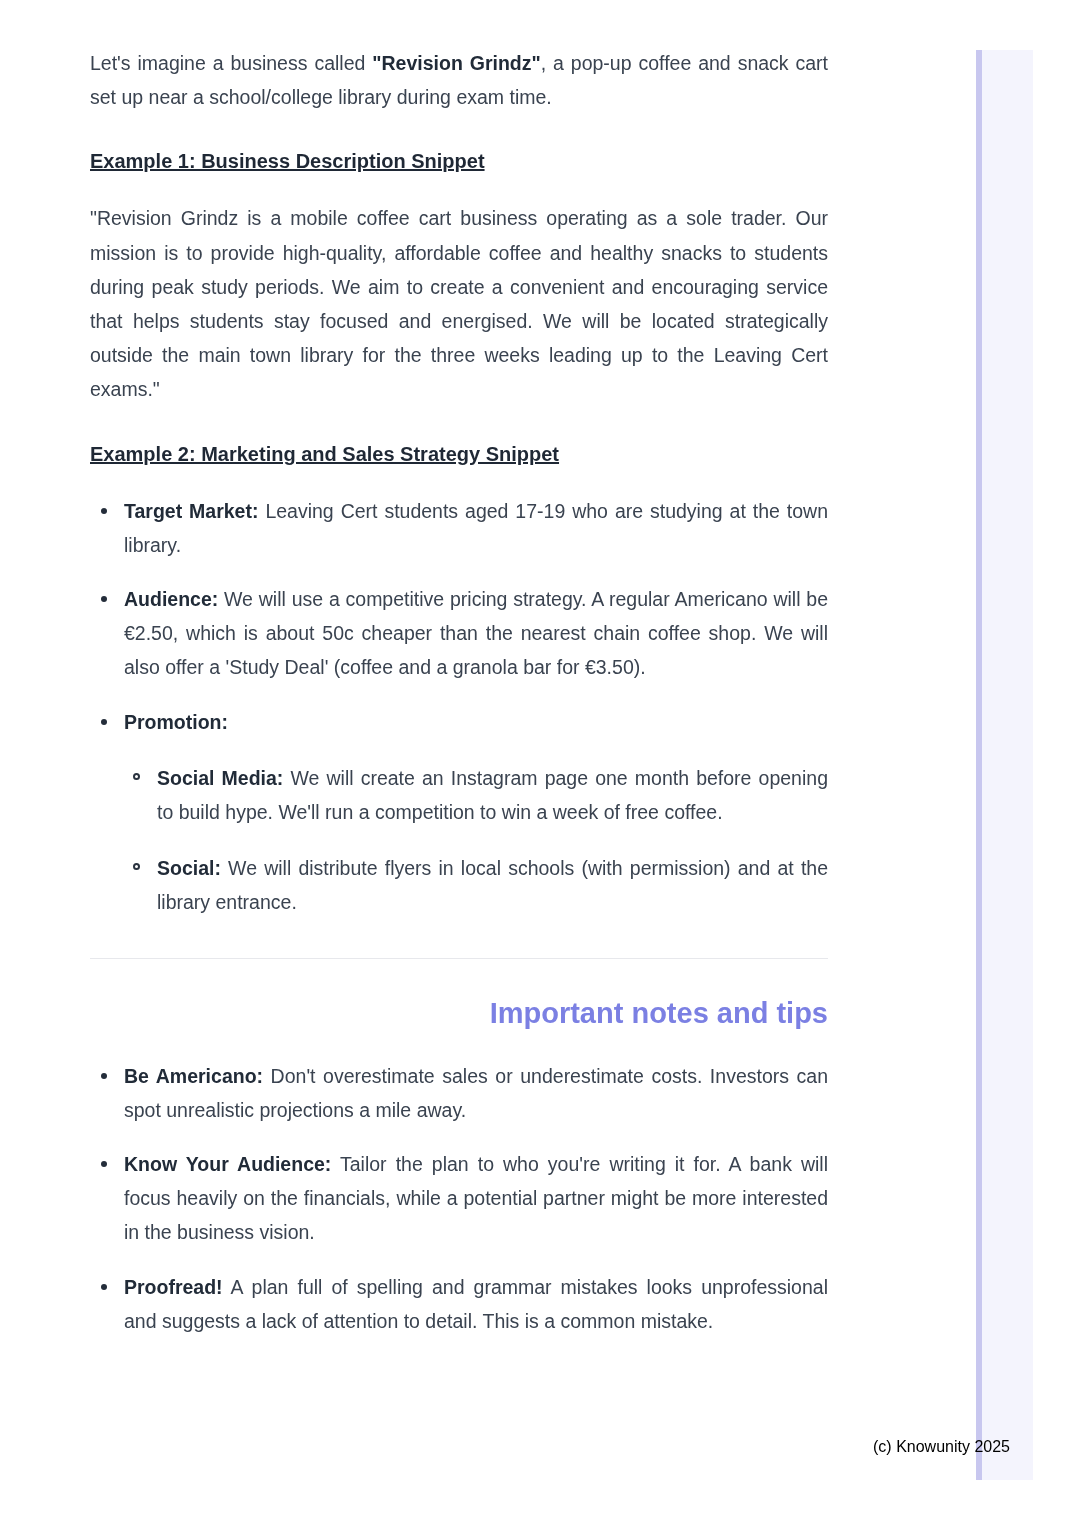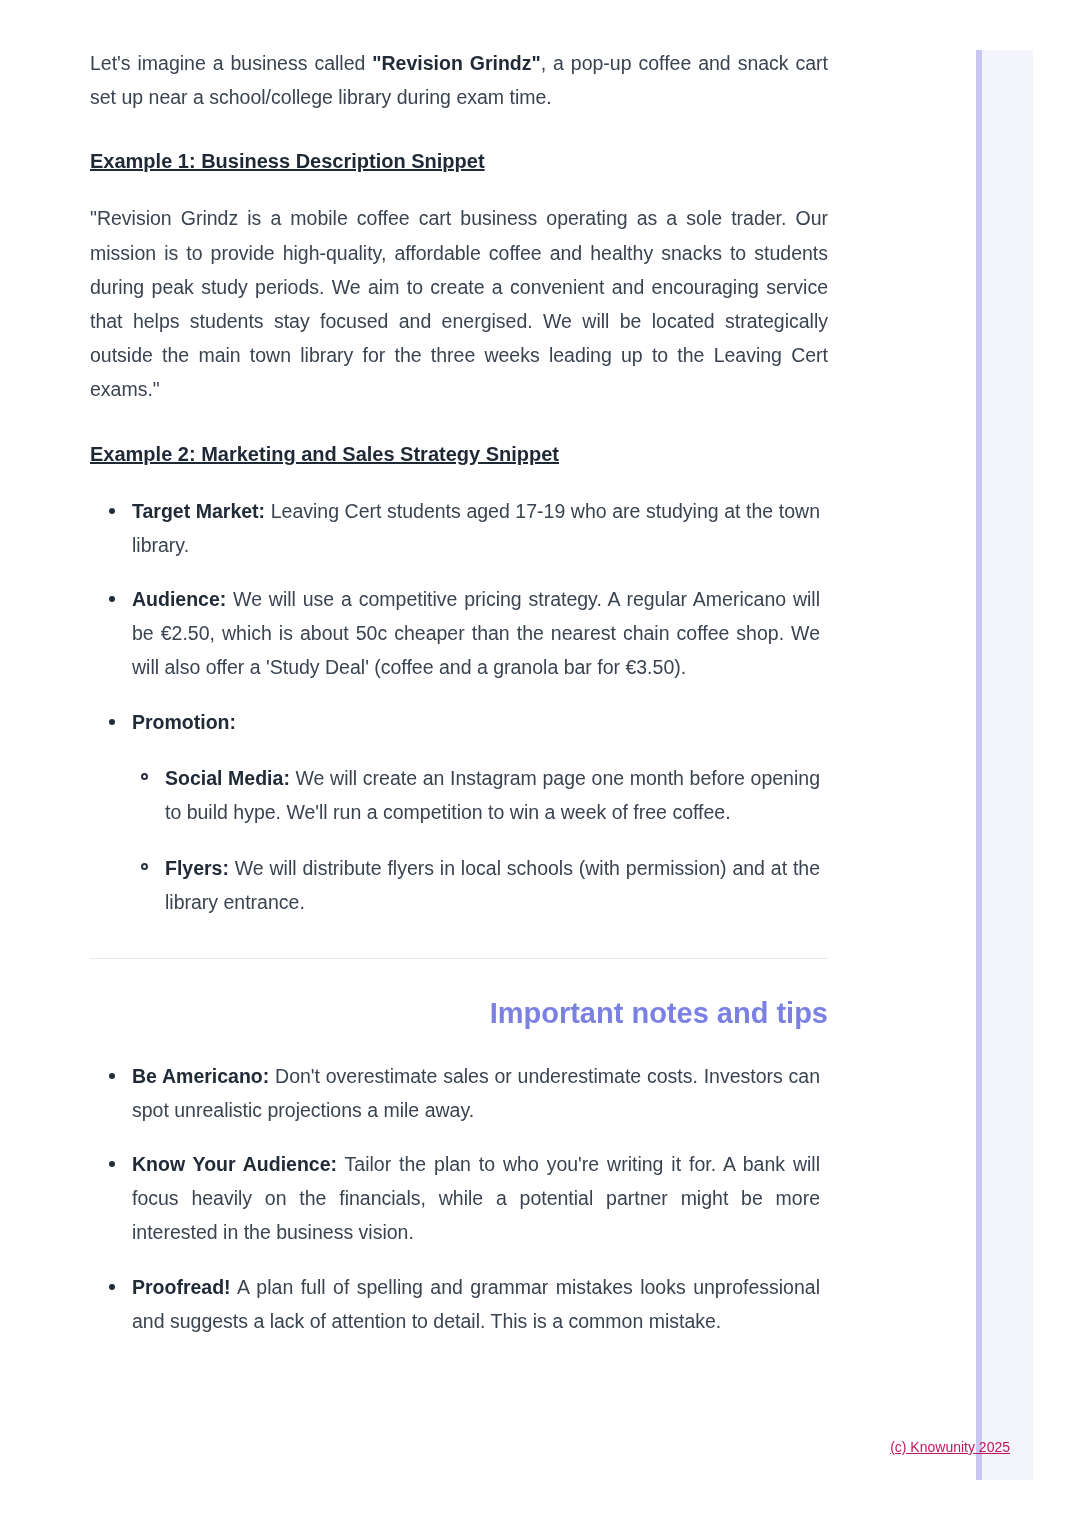--- a/index.html
+++ b/index.html
@@ -26,21 +26,21 @@
     color:#1f2835; font-weight:bold;
     margin:33px 0 26px 0;
     text-decoration:underline;
   }
   h2.section {
     font-size:29px; line-height:36px;
     color:#7b80e3; font-weight:bold;
     margin:36px 0 28px 0;
     text-align:right;
   }
-  ul.bullets { list-style:none; margin:8px; padding:0; }
+  ul.bullets { list-style:none; margin:0; padding:0; }
   ul.bullets > li {
     position:relative;
     padding-left:34px;
     margin-bottom:20px;
     text-align:justify;
   }
   ul.bullets > li::before {
     content:"";
     position:absolute;
     left:11px; top:14px;
@@ -75,25 +75,24 @@
     left:976px; top:50px;
     width:57px; height:1430px;
     background:#f4f4fd;
     border-left:6px solid #c8c7ef;
     box-sizing:border-box;
   }
   .watermark {
     position:absolute;
     top:1438px;
     right:70px;
-    font-size:14px;
+    font-size:16px;
     line-height:18px;
-    color:#be185d;
+    color:#000000;
     z-index:2;
-    text-decoration:underline;
   }
 </style>
 </head>
 <body>
 
 <main class="doc">
 
   <p><span>Let's imagine a business called </span><strong>"Revision Grindz"</strong><span>, a pop-up coffee and snack cart set up near a school/college library during exam time.</span></p>
 
   <h3 class="subhead">Example 1: Business Description Snippet</h3>
@@ -101,21 +100,21 @@
   <p>"Revision Grindz is a mobile coffee cart business operating as a sole trader. Our mission is to provide high-quality, affordable coffee and healthy snacks to students during peak study periods. We aim to create a convenient and encouraging service that helps students stay focused and energised. We will be located strategically outside the main town library for the three weeks leading up to the Leaving Cert exams."</p>
 
   <h3 class="subhead">Example 2: Marketing and Sales Strategy Snippet</h3>
 
   <ul class="bullets">
     <li><strong>Target Market:</strong><span> Leaving Cert students aged 17-19 who are studying at the town library.</span></li>
     <li><strong>Audience:</strong><span> We will use a competitive pricing strategy. A regular Americano will be €2.50, which is about 50c cheaper than the nearest chain coffee shop. We will also offer a 'Study Deal' (coffee and a granola bar for €3.50).</span></li>
     <li><strong>Promotion:</strong><span></span>
       <ul class="sub">
         <li><strong>Social Media:</strong><span> We will create an Instagram page one month before opening to build hype. We'll run a competition to win a week of free coffee.</span></li>
-        <li><strong>Flyers:</strong><span> We will distribute flyers in local schools (with permission) and at the library entrance.</span></li>
+        <li><strong>Social:</strong><span> We will distribute flyers in local schools (with permission) and at the library entrance.</span></li>
       </ul>
     </li>
   </ul>
 
   <hr class="divider">
 
   <h2 class="section">Important notes and tips</h2>
 
   <ul class="bullets">
     <li><strong>Be Americano:</strong><span> Don't overestimate sales or underestimate costs. Investors can spot unrealistic projections a mile away.</span></li>

